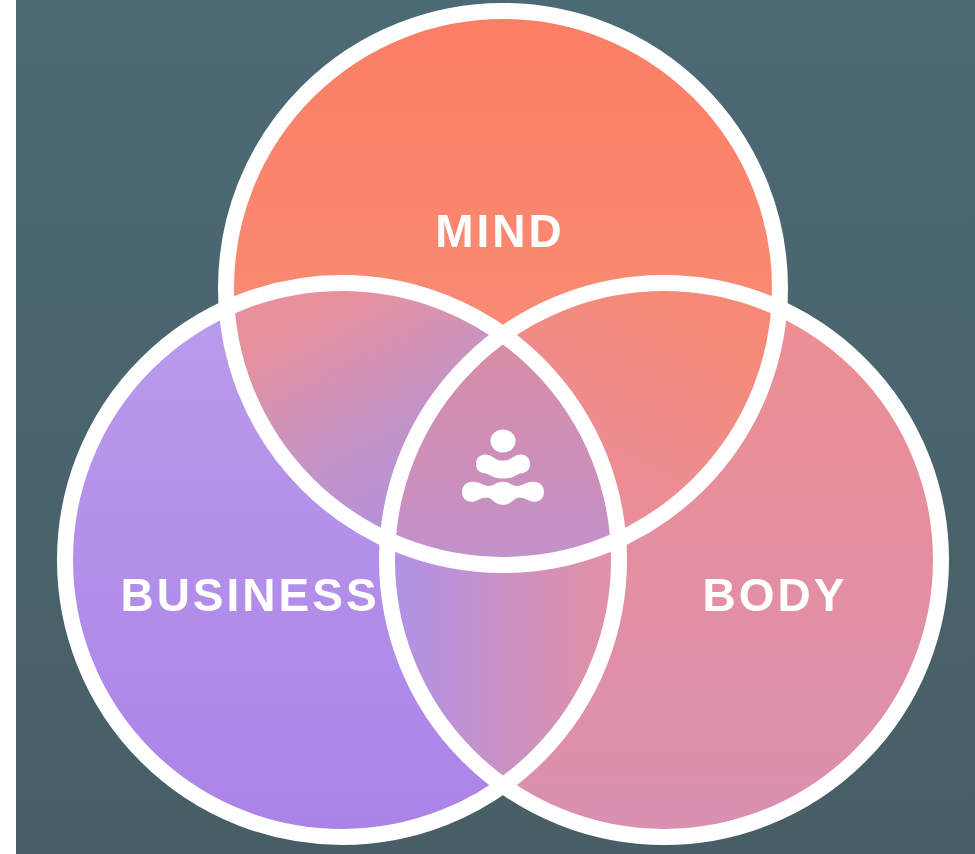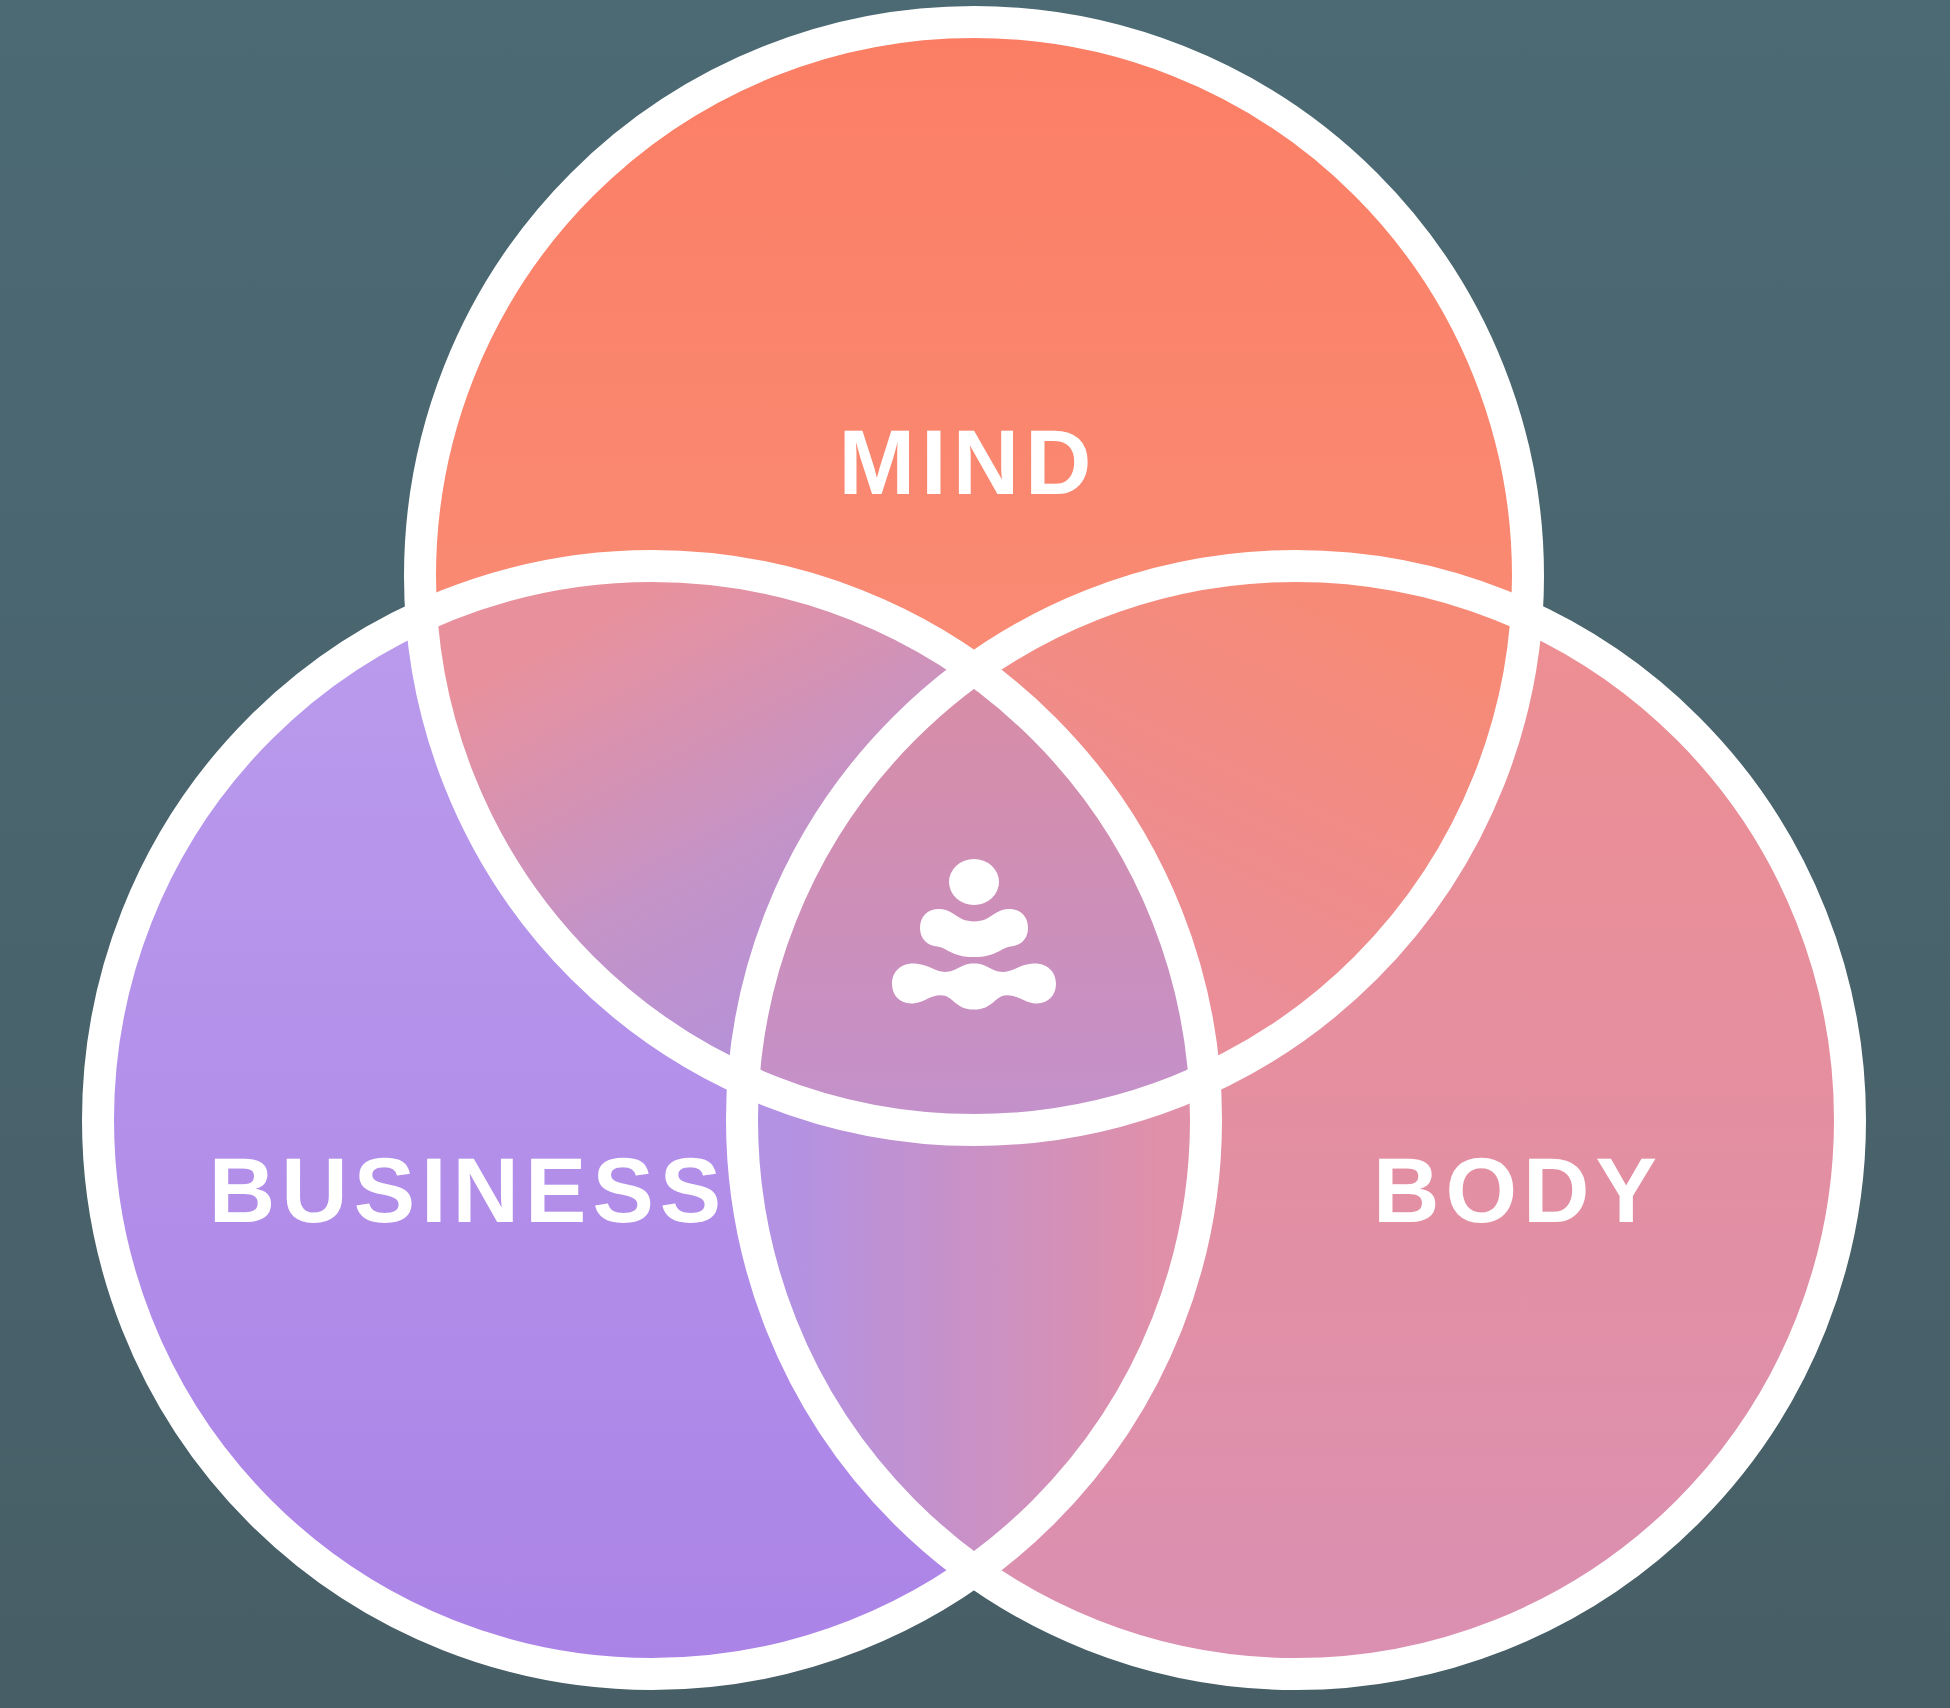--- a/index.html
+++ b/index.html
@@ -7,20 +7,21 @@
     padding: 0;
     width: 975px;
     height: 854px;
     overflow: hidden;
     font-family: "Liberation Sans", sans-serif;
   }
   .stage {
     position: relative;
     width: 899px;
     height: 854px;
+    margin-left: 16px;
   }
   svg { display: block; }
   .venn-label {
     font-family: "Liberation Sans", "DejaVu Sans", sans-serif;
     font-weight: 700;
     font-size: 46px;
     letter-spacing: 3px;
   }
 </style>
 </head>

